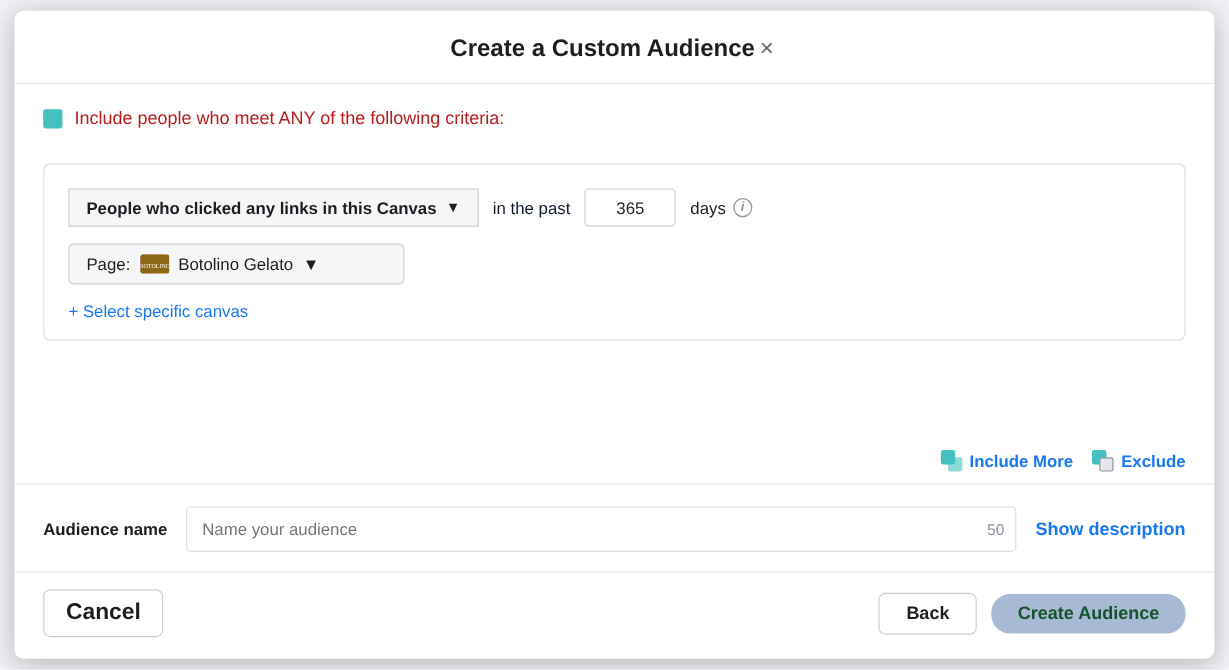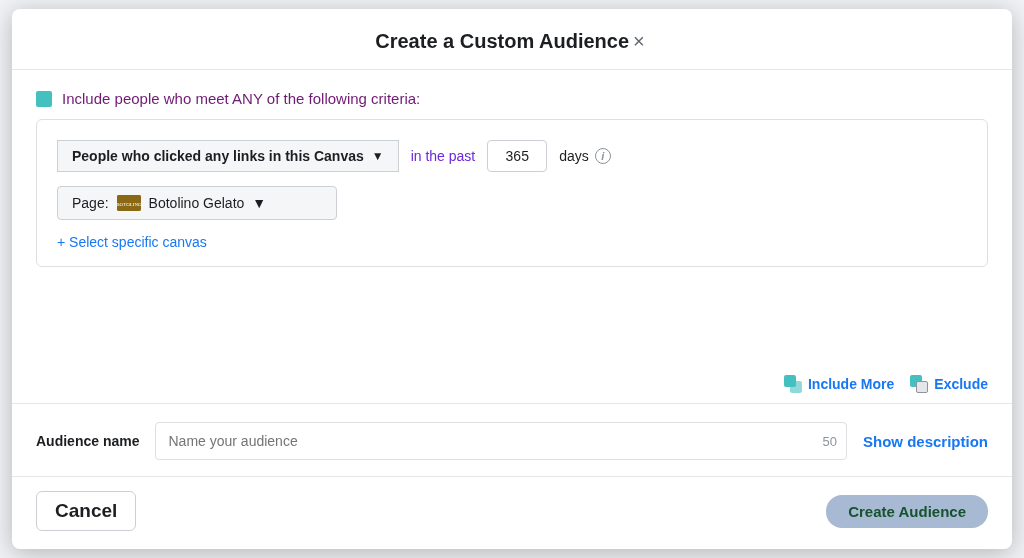--- a/index.html
+++ b/index.html
@@ -45,22 +45,22 @@
     }
     .modal-body {
       flex: 1;
       padding: 20px 24px 16px 24px;
     }
     .criteria-label {
       display: flex;
       align-items: center;
       gap: 10px;
       font-size: 15px;
-      color: #701a75;
-      margin-bottom: 12px;
+      color: #b91c1c;
+      margin-bottom: 29px;
     }
     .teal-icon {
       width: 16px;
       height: 16px;
       background: #45c0c0;
       border-radius: 2px;
       display: inline-block;
       flex-shrink: 0;
     }
     .criteria-box {
@@ -88,28 +88,28 @@
       display: flex;
       align-items: center;
       gap: 8px;
     }
     .dropdown-btn .arrow {
       font-size: 12px;
       color: #1c1e21;
     }
     .in-past-label {
       font-size: 14px;
-      color: #6d28d9;
+      color: #0f172a;
     }
     .days-input {
       border: 1px solid #ccd0d5;
       border-radius: 4px;
       padding: 7px 10px;
       font-size: 14px;
-      width: 60px;
+      width: 76px;
       text-align: center;
       color: #1c1e21;
       background: #fff;
     }
     .days-label {
       font-size: 14px;
       color: #1c1e21;
       display: flex;
       align-items: center;
       gap: 6px;
@@ -405,16 +405,17 @@
     <div class="audience-name-input-wrapper">
       <input class="audience-name-input" type="text" placeholder="Name your audience" style="">
       <span class="char-count">50</span>
     </div>
     <button class="show-desc-btn">Show description</button>
   </div>
 
   <div class="modal-footer">
     <button class="cancel-btn">Cancel</button>
     <div class="footer-right">
+      <button class="back-btn">Back</button>
       <button class="create-audience-btn">Create Audience</button>
     </div>
   </div>
 </div>
 
 </body></html>

